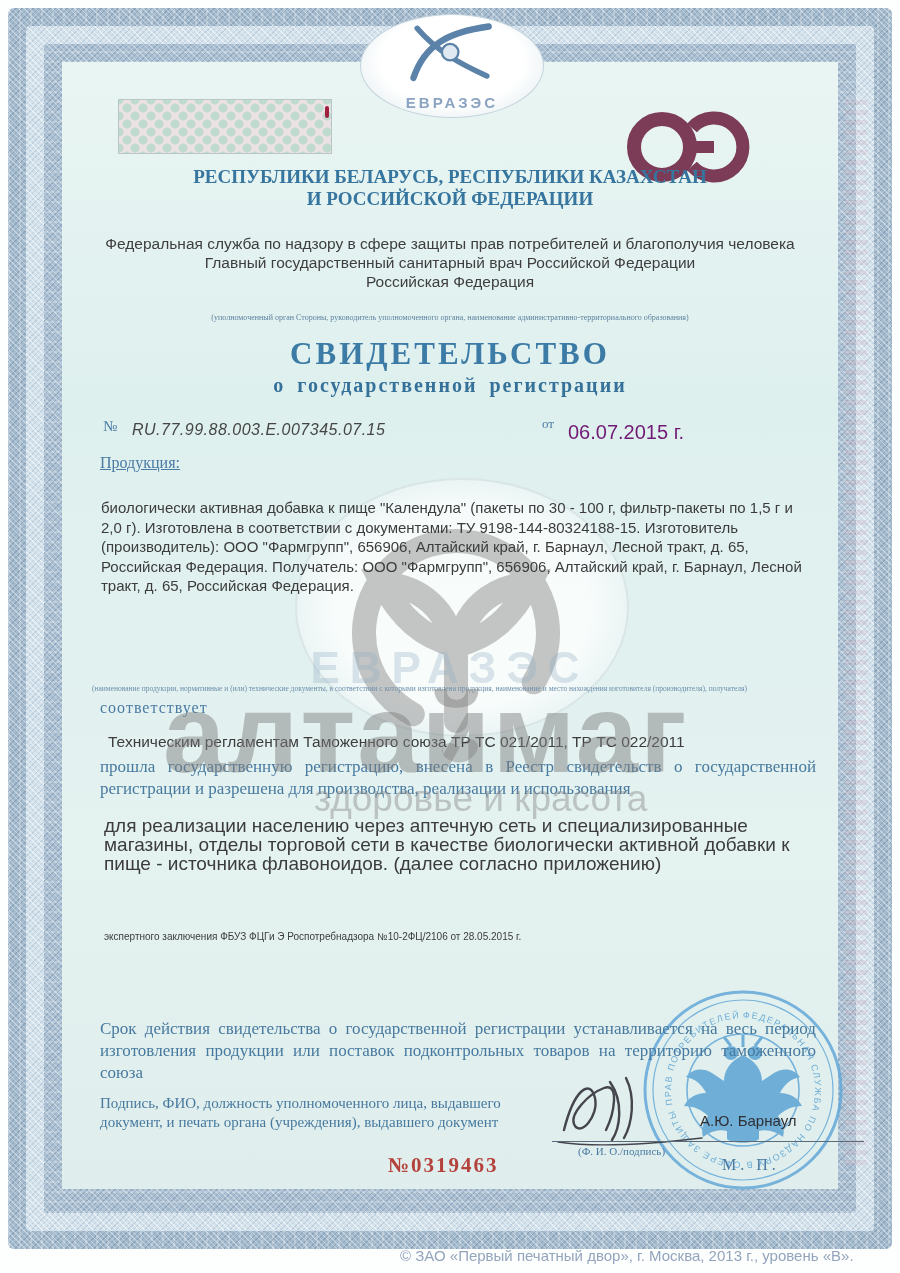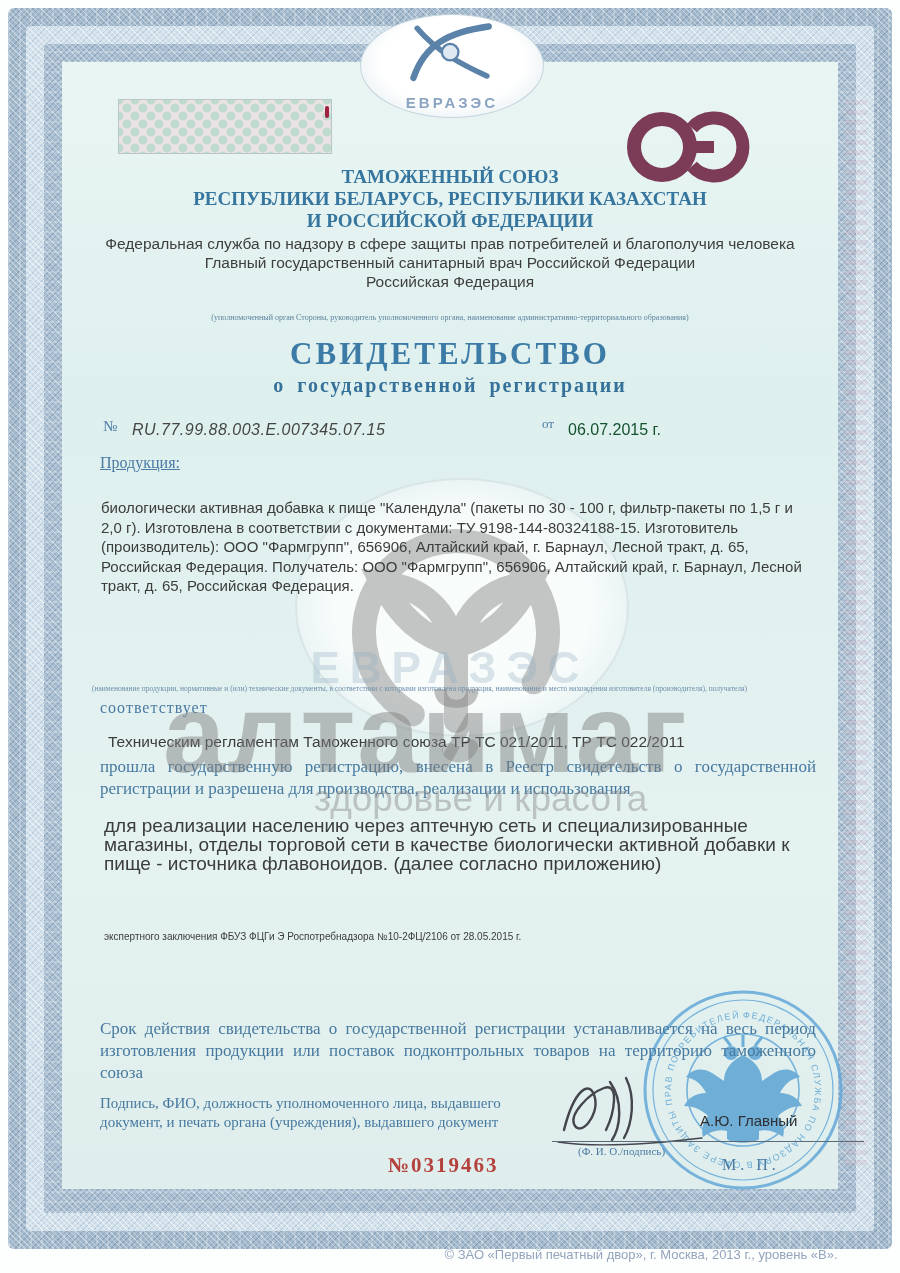--- a/index.html
+++ b/index.html
@@ -54,21 +54,21 @@
   
   .hdr{left:90px;top:166px;width:720px;color:#36759e;font-weight:bold;font-size:19px;line-height:22px;z-index:4;}
   .auth{left:90px;top:234px;width:720px;color:#3e3e3e;font-size:15.5px;line-height:19px;z-index:4;}
   .auth-cap{left:90px;top:313px;width:720px;color:#5d82a0;font-size:8px;z-index:4;}
   .title{left:90px;top:336px;width:720px;color:#3c7ba6;font-weight:bold;font-size:31px;letter-spacing:3px;z-index:4;}
   .subtitle{left:90px;top:374px;width:720px;color:#36719a;font-weight:bold;font-size:20px;
     letter-spacing:2px;word-spacing:5px;z-index:4;}
   .num-label{left:103px;top:418px;font-size:15px;color:#4a7aa3;z-index:4;}
   .num-val{left:132px;top:421px;font-size:16px;color:#454545;letter-spacing:.5px;z-index:4;font-style:italic;}
   .date-label{left:542px;top:416px;font-size:13px;color:#4a7aa3;z-index:4;}
-  .date-val{left:568px;top:421px;font-size:16px;color:#14532d;z-index:4;}
+  .date-val{left:568px;top:421px;font-size:20px;color:#701a75;z-index:4;}
   .prod-label{left:100px;top:454px;font-size:16px;color:#4a7aa3;z-index:4;text-decoration:underline;}
   .prod-text{left:101px;top:474px;width:712px;font-size:15px;line-height:19.5px;color:#3c3c3c;z-index:4;margin-top:24px;}
   
   .wm-oval{left:295px;top:478px;width:330px;height:255px;border-radius:50%;
     background:radial-gradient(ellipse, rgba(255,255,255,.75) 55%, rgba(235,243,244,.5) 78%, transparent 95%);
     border:2px solid rgba(200,214,218,.5);z-index:1;}
   .wm-logo{left:330px;top:525px;width:252px;height:240px;z-index:2;opacity:.5;}
   .wm-evrazes{left:250px;top:643px;width:400px;text-align:center;font-family:"Liberation Sans",sans-serif;
     font-weight:bold;font-size:44px;letter-spacing:10px;color:rgba(140,170,192,.30);z-index:2;}
   .prod-cap{left:92px;top:684px;width:722px;font-size:7.5px;color:#6d8eab;z-index:4;}
@@ -85,22 +85,22 @@
   .validity{left:100px;top:1018px;width:716px;font-size:17px;line-height:22px;text-align:justify;z-index:4;}
   .sig-cap{left:100px;top:1094px;width:410px;font-size:15px;line-height:19px;z-index:4;}
   .doc-num{left:388px;top:1153px;font-weight:bold;font-size:21px;letter-spacing:2px;color:#b5413d;z-index:4;}
   
   .stamp{left:638px;top:985px;width:210px;height:210px;z-index:3;opacity:.85;}
   .signature{left:552px;top:1068px;width:160px;height:82px;z-index:4;}
   .sig-name{left:700px;top:1112px;font-family:"Liberation Sans",sans-serif;font-size:15px;color:#2f2f33;z-index:5;}
   .sig-line{left:552px;top:1141px;width:312px;height:1px;background:#5a6a78;z-index:4;}
   .sig-sub{left:578px;top:1145px;font-size:11px;color:#4a7aa3;z-index:4;}
   .mp{left:722px;top:1156px;font-size:16px;letter-spacing:4px;color:#4a7aa3;z-index:4;}
-  .footer{left:400px;top:1247px;width:482px;text-align:center;font-family:"Liberation Sans",sans-serif;
-    font-size:13px;color:#93a4bc;z-index:4;}
+  .footer{left:400px;top:1247px;width:482px;text-align:left;font-family:"Liberation Sans",sans-serif;
+    font-size:15px;color:#93a4bc;z-index:4;}
 </style>
 </head>
 <body>
 
 <div class="page">
   <div class="band-outer"></div>
   <div class="band-mid"></div>
   <div class="band-in"></div>
   <div class="inner"></div>
   <div class="abs side-strip"></div>
@@ -136,21 +136,20 @@
 
   <svg class="abs se-logo" viewBox="0 0 136 74">
     <g fill="none" stroke="#7c3b56">
       <circle cx="40" cy="37" r="28" stroke-width="14"></circle>
       <path d="M70,18 A 29 29 0 1 1 70,56" stroke-width="13"></path>
       <path d="M92,37 L68,37" stroke-width="12"></path>
     </g>
   </svg>
 
   <div class="abs hdr center">
-    <div>ТАМОЖЕННЫЙ СОЮЗ</div>
     <div>РЕСПУБЛИКИ БЕЛАРУСЬ, РЕСПУБЛИКИ КАЗАХСТАН</div>
     <div>И РОССИЙСКОЙ ФЕДЕРАЦИИ</div>
   </div>
   <div class="abs auth center sans">
     <div>Федеральная служба по надзору в сфере защиты прав потребителей и благополучия человека</div>
     <div>Главный государственный санитарный врач Российской Федерации</div>
     <div>Российская Федерация</div>
   </div>
   <div class="abs auth-cap center">(уполномоченный орган Стороны, руководитель уполномоченного органа, наименование административно-территориального образования)</div>
 
@@ -199,21 +198,21 @@
   </svg>
 
   <svg class="abs signature" viewBox="0 0 160 82">
     <g fill="none" stroke="#44454d" stroke-width="2.4" stroke-linecap="round">
       <path d="M12,62 C22,22 38,10 43,30 C47,48 28,70 22,56 C18,46 36,26 52,20 C68,14 62,46 54,62"></path>
       <path d="M58,14 C72,34 68,60 60,72"></path>
       <path d="M74,10 C84,30 80,56 72,70"></path>
       <path d="M6,74 C46,80 100,76 150,70" stroke-width="1.4"></path>
     </g>
   </svg>
-  <div class="abs sig-name">А.Ю. Главный</div>
+  <div class="abs sig-name">А.Ю. Барнаул</div>
   <div class="abs sig-line"></div>
   <div class="abs sig-sub">(Ф. И. О./подпись)</div>
   <div class="abs mp">М. П.</div>
 
   <div class="abs doc-num">№0319463</div>
 
   <div class="abs footer">© ЗАО «Первый печатный двор», г. Москва, 2013 г., уровень «В».</div>
 </div>
 
 </body></html>

